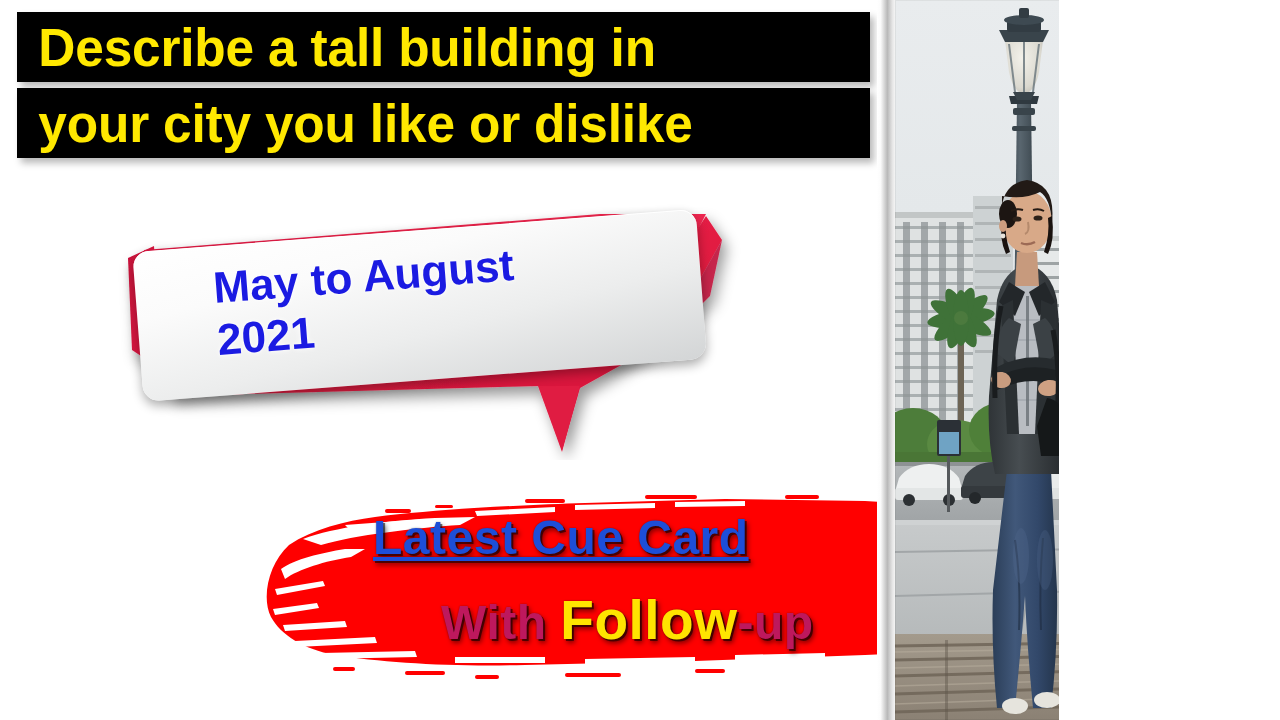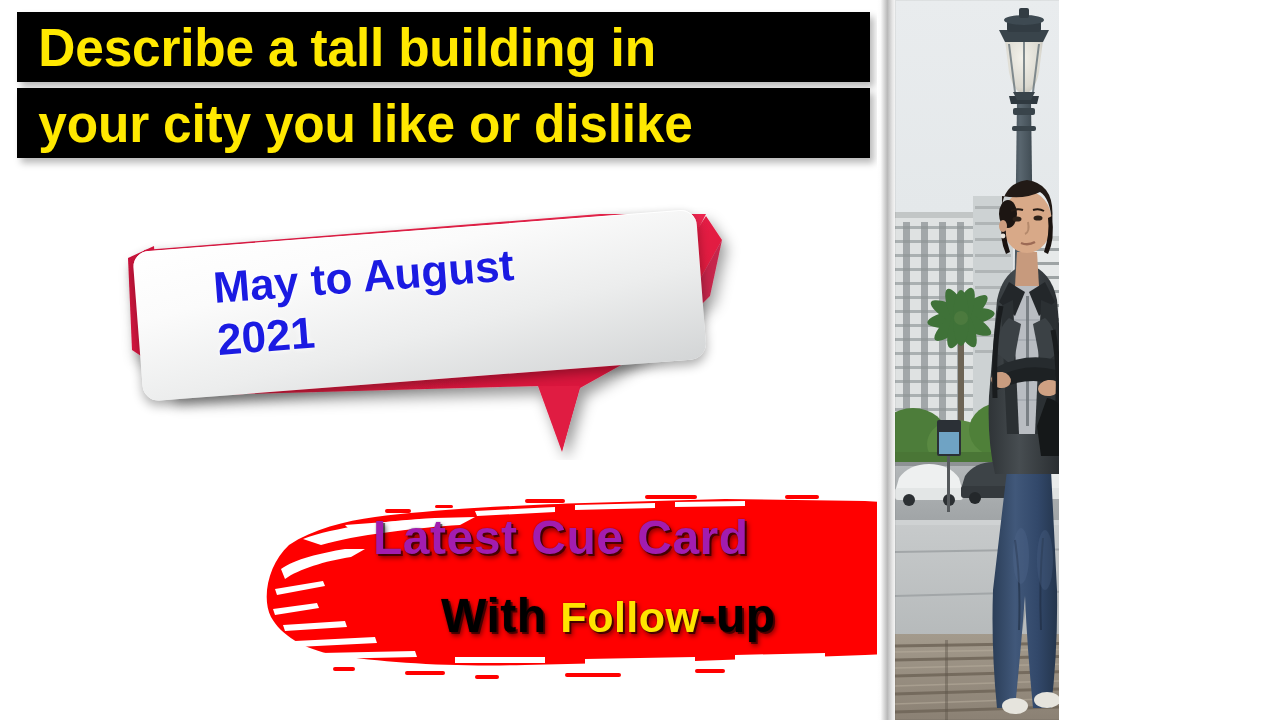--- a/index.html
+++ b/index.html
@@ -77,24 +77,24 @@
   .brush-line{
     position:absolute;
     font-family:"Liberation Sans",sans-serif;
     font-weight:bold;
     white-space:nowrap;
     text-shadow:
       2px 2px 0 rgba(0,0,0,.55),
       3px 4px 5px rgba(0,0,0,.50),
       0 0 2px rgba(0,0,0,.35);
   }
-  #brush-line-1{left:148px;top:25px;font-size:48px;color:#a21caf;letter-spacing:0.5px;}
+  #brush-line-1{left:148px;top:25px;font-size:48px;color:#1d4ed8;letter-spacing:0.5px;text-decoration:underline;}
   #brush-line-2{left:216px;top:103px;font-size:48px;letter-spacing:0.5px;}
-  .w-white{color:#000000;}
-  .w-yellow{color:#FFE400;font-size:43px;}
+  .w-white{color:#be185d;}
+  .w-yellow{color:#FFE400;font-size:55px;}
 
   
   #photo-edge{
     position:absolute;left:877px;top:0;width:20px;height:720px;
     background:linear-gradient(to right,#ffffff 0%,#fbfbfb 18%,#b9b9b9 52%,#e7e7e7 78%,#ffffff 100%);
   }
   #photo{
     position:absolute;left:895px;top:0;width:385px;height:720px;
     overflow:hidden;background:#d9dde0;
   }

